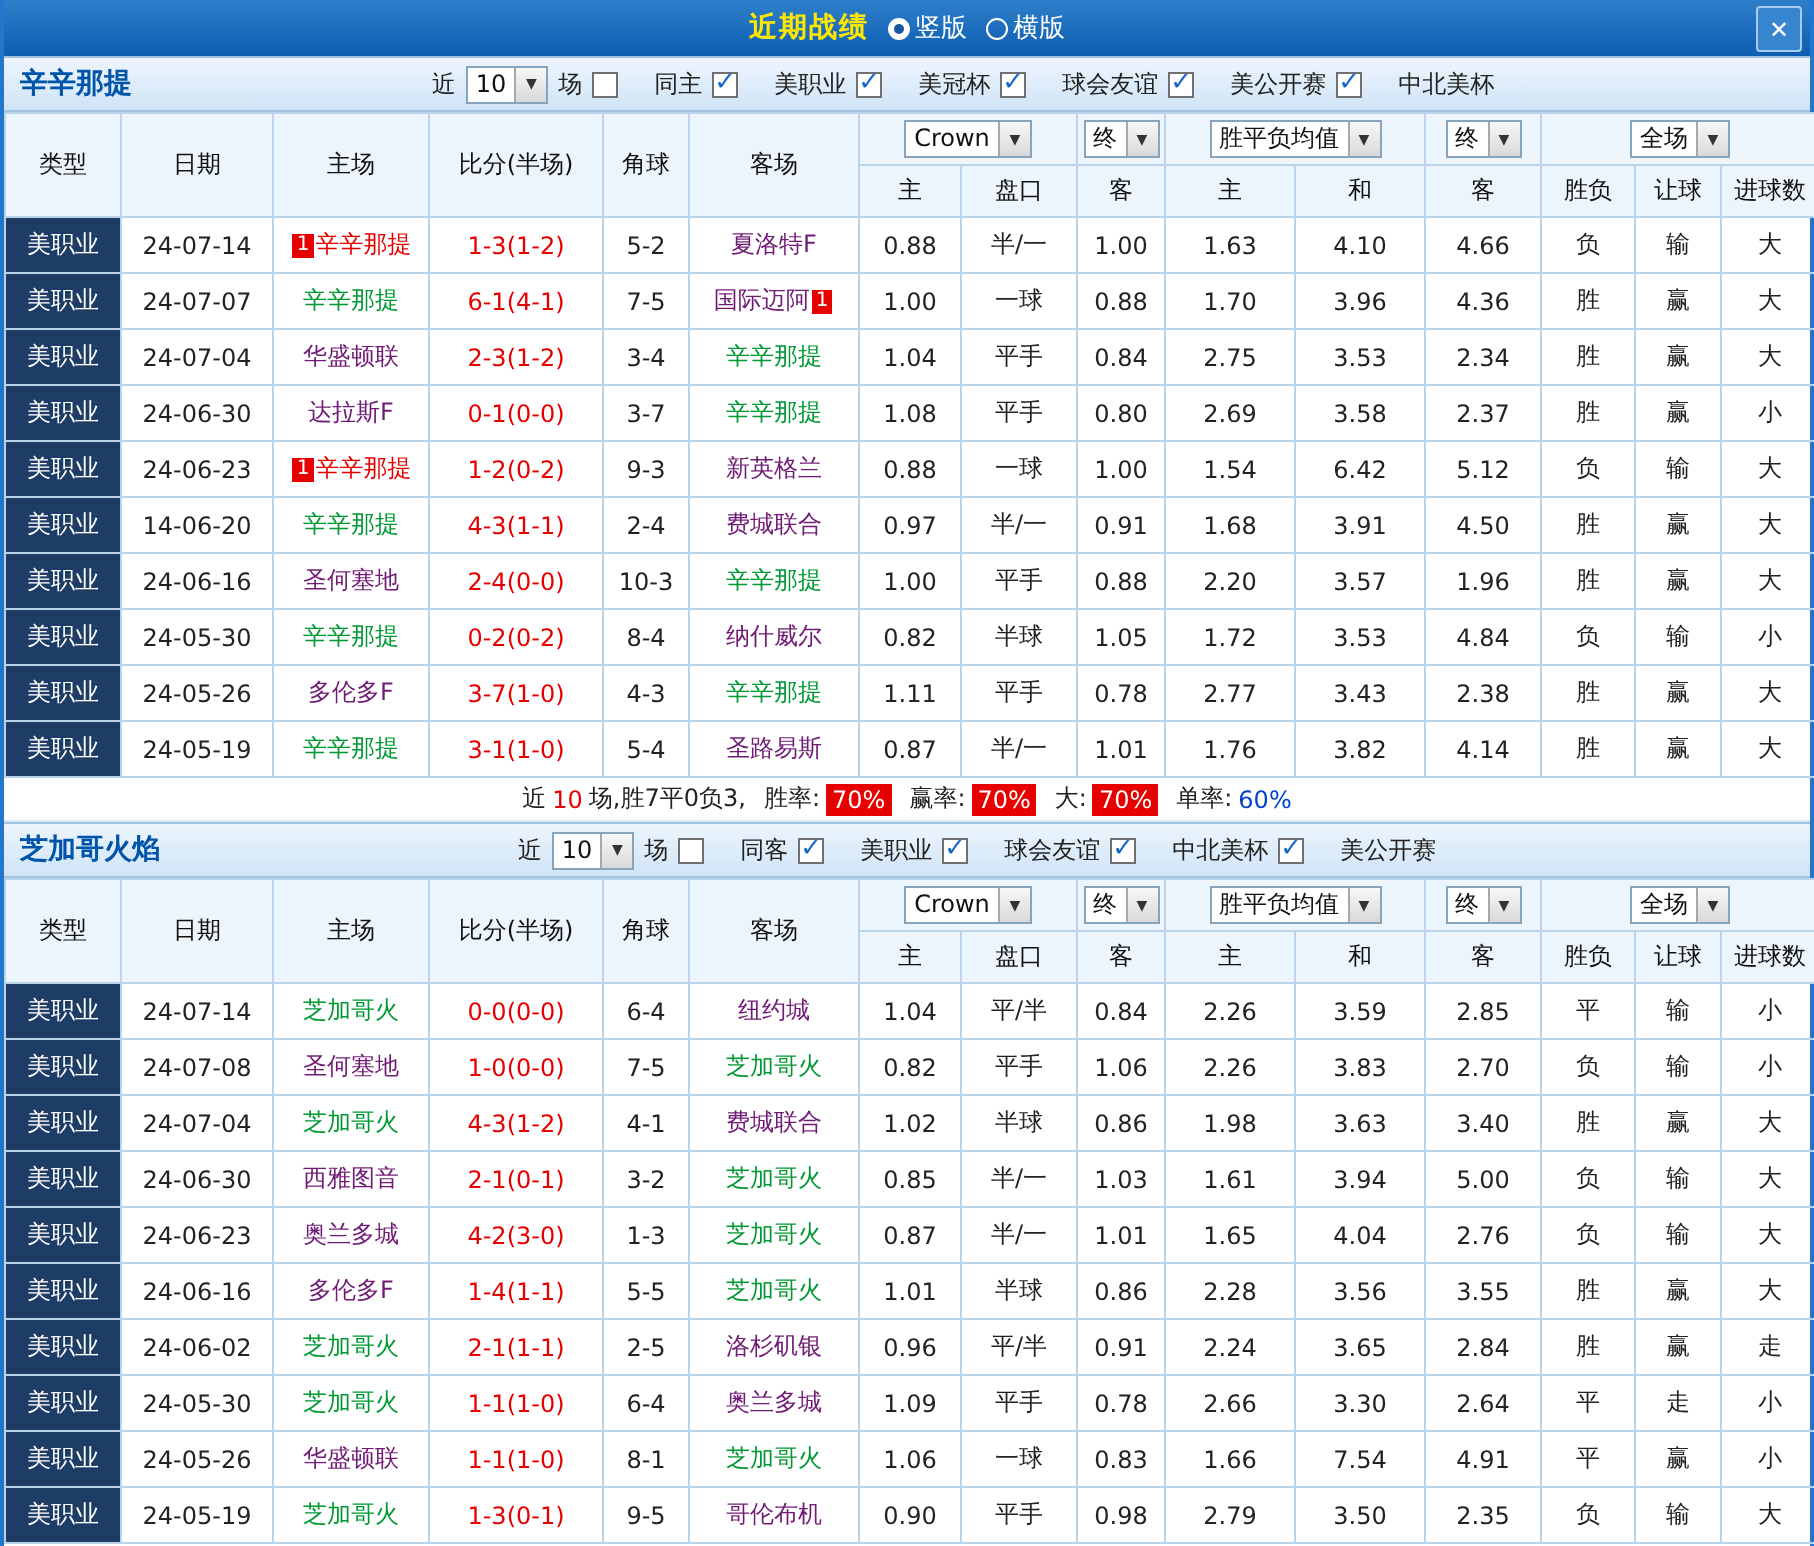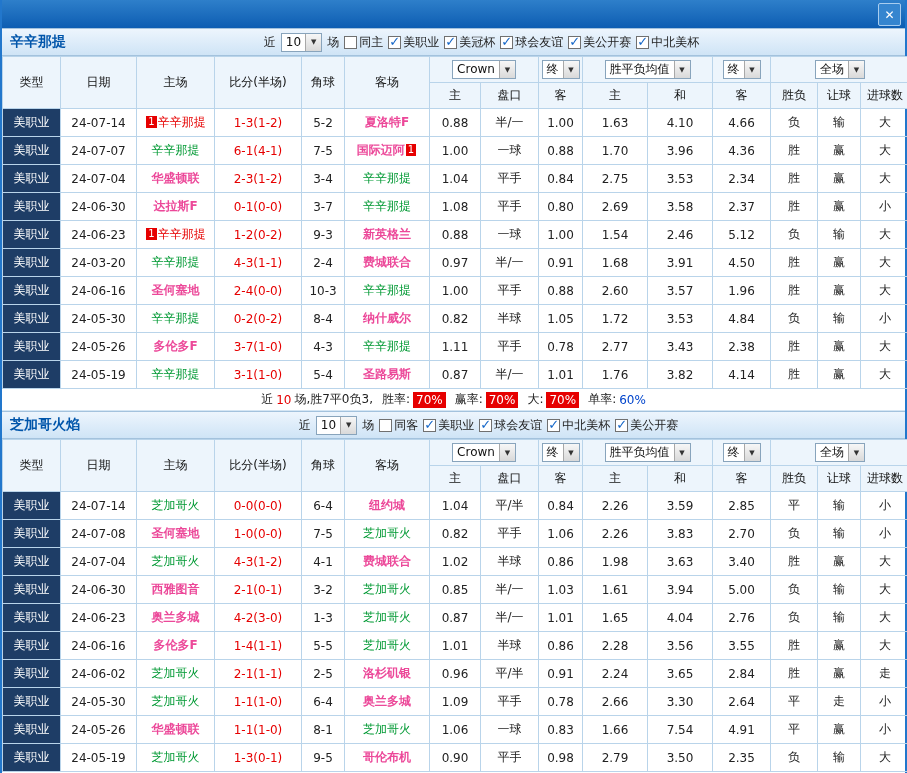--- a/index.html
+++ b/index.html
@@ -14,55 +14,66 @@
   .radio{width:11px;height:11px;border-radius:50%;border:1px solid #fff;background:transparent;display:inline-block;position:relative;box-sizing:border-box;}
   .radio.checked{background:#fff;}
   .radio.checked::after{content:"";position:absolute;left:2px;top:2px;width:5px;height:5px;border-radius:50%;background:#15569e;}
   .close-btn{position:absolute;right:4px;top:3px;width:21px;height:21px;background:#3585cf;border:1px solid #a8cdef;color:#fff;
              display:flex;align-items:center;justify-content:center;font-size:12px;cursor:pointer;border-radius:2px;}
   
   .section-bar{height:26px;background:linear-gradient(180deg,#edf5fd,#cfe4f6);border-bottom:1px solid #a3c2dd;border-top:1px solid #a3c2dd;
                display:flex;align-items:center;padding:0 8px;}
   .team-name{color:#0055aa;font-weight:bold;font-size:14px;}
   .filters{flex:1;display:flex;align-items:center;justify-content:center;gap:5px;font-size:12px;color:#222;}
-  .cb-label{display:inline-flex;align-items:center;gap:2px;cursor:pointer;}
+  .cb-label{display:inline-flex;align-items:center;gap:18px;cursor:pointer;}
   .cb{width:13px;height:13px;border:1px solid #707070;background:#fff;display:inline-block;position:relative;box-sizing:border-box;}
   .cb.checked::after{content:"✓";position:absolute;left:0;top:-3px;color:#1466c8;font-size:13px;font-weight:bold;}
   
   .dd{display:inline-flex;align-items:center;background:#fff;border:1px solid #88a4bc;height:19px;padding-left:4px;
       font-size:12px;color:#111;cursor:pointer;box-sizing:border-box;vertical-align:middle;}
   .dd-text{line-height:17px;white-space:nowrap;}
   .dd-arrow{width:15px;height:17px;margin-left:4px;background:linear-gradient(#f7f7f7,#d9d9d9);border-left:1px solid #a8a8a8;
             display:inline-flex;align-items:center;justify-content:center;font-size:7px;color:#333;}
   
   .grid{border-collapse:collapse;table-layout:fixed;width:907px;}
   .grid th,.grid td{border:1px solid #b9d4ea;text-align:center;padding:0;overflow:hidden;white-space:nowrap;}
   .grid th{background:#edf5fc;height:25px;font-weight:normal;font-size:12px;color:#111;}
   .grid td{height:27px;font-size:12px;color:#222;}
   td.type{background:#1e3d66;color:#fff;}
   td.score{color:#e60000;}
   .team-focus{color:#009933;}
-  .team-normal{color:#ec4899;font-weight:bold;}
+  .team-normal{color:#701a75;}
   .team-alert{color:#e60000;}
   .badge{display:inline-block;background:#e60000;color:#fff;font-size:10px;line-height:12px;height:12px;padding:0 2px;margin:0 1px;vertical-align:1px;}
   .t-blue{color:#0044cc;}
   .t-red{color:#e60000;}
   .t-green{color:#009933;}
   .odds{color:#222;}
   
   .summary{height:21px;display:flex;align-items:center;justify-content:center;gap:3px;font-size:12px;color:#222;border-bottom:1px solid #d5e6f4;}
   .badge-red{background:#e60000;color:#fff;padding:0 3px;line-height:16px;}
   .text-blue{color:#0044cc;}
   .stat-label{margin-left:6px;}
 </style>
 </head>
 <body>
 
 <div class="popup">
   <div class="titlebar">
+    <div class="title-group">
+      <span class="popup-title">近期战绩</span>
+      <label class="radio-label">
+        <span class="radio checked"></span>
+        <span>竖版</span>
+      </label>
+      <label class="radio-label">
+        <span class="radio"></span>
+        <span>横版</span>
+      </label>
+    </div>
     <div class="close-btn">
       <span>✕</span>
     </div>
   </div>
   <div id="sections-host">
       <div class="section">
         <div class="section-bar">
           <span class="team-name">辛辛那提</span>
           <div class="filters">
             <span>近</span>
@@ -229,29 +240,29 @@
               <td class="type">美职业</td>
               <td class="date">24-06-23</td>
               <td class="team"><span class="badge">1</span><span class="team-alert">辛辛那提</span></td>
               <td class="score">1-2(0-2)</td>
               <td class="corner">9-3</td>
               <td class="team"><span class="team-normal">新英格兰</span></td>
               <td class="odds">0.88</td>
               <td class="t-blue">一球</td>
               <td class="odds">1.00</td>
               <td class="odds">1.54</td>
-              <td class="t-blue">2.46</td>
+              <td class="t-blue">6.42</td>
               <td class="odds">5.12</td>
               <td class="t-green">负</td>
               <td class="t-green">输</td>
               <td class="t-red">大</td>
             </tr>
             <tr>
               <td class="type">美职业</td>
-              <td class="date">24-03-20</td>
+              <td class="date">14-06-20</td>
               <td class="team"><span class="team-focus">辛辛那提</span></td>
               <td class="score">4-3(1-1)</td>
               <td class="corner">2-4</td>
               <td class="team"><span class="team-normal">费城联合</span></td>
               <td class="odds">0.97</td>
               <td class="t-blue">半/一</td>
               <td class="odds">0.91</td>
               <td class="odds">1.68</td>
               <td class="t-blue">3.91</td>
               <td class="odds">4.50</td>
@@ -262,21 +273,21 @@
             <tr>
               <td class="type">美职业</td>
               <td class="date">24-06-16</td>
               <td class="team"><span class="team-normal">圣何塞地</span></td>
               <td class="score">2-4(0-0)</td>
               <td class="corner">10-3</td>
               <td class="team"><span class="team-focus">辛辛那提</span></td>
               <td class="odds">1.00</td>
               <td class="t-blue">平手</td>
               <td class="odds">0.88</td>
-              <td class="odds">2.60</td>
+              <td class="odds">2.20</td>
               <td class="t-blue">3.57</td>
               <td class="odds">1.96</td>
               <td class="t-red">胜</td>
               <td class="t-red">赢</td>
               <td class="t-red">大</td>
             </tr>
             <tr>
               <td class="type">美职业</td>
               <td class="date">24-05-30</td>
               <td class="team"><span class="team-focus">辛辛那提</span></td>

